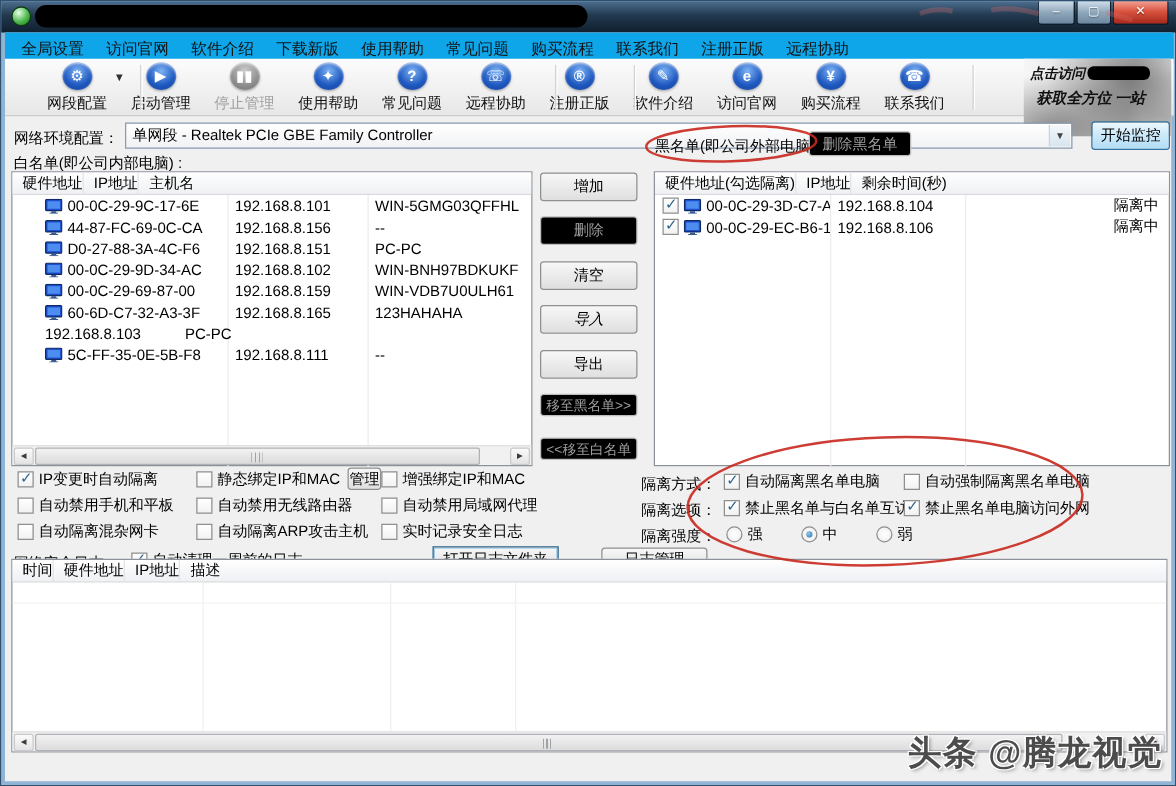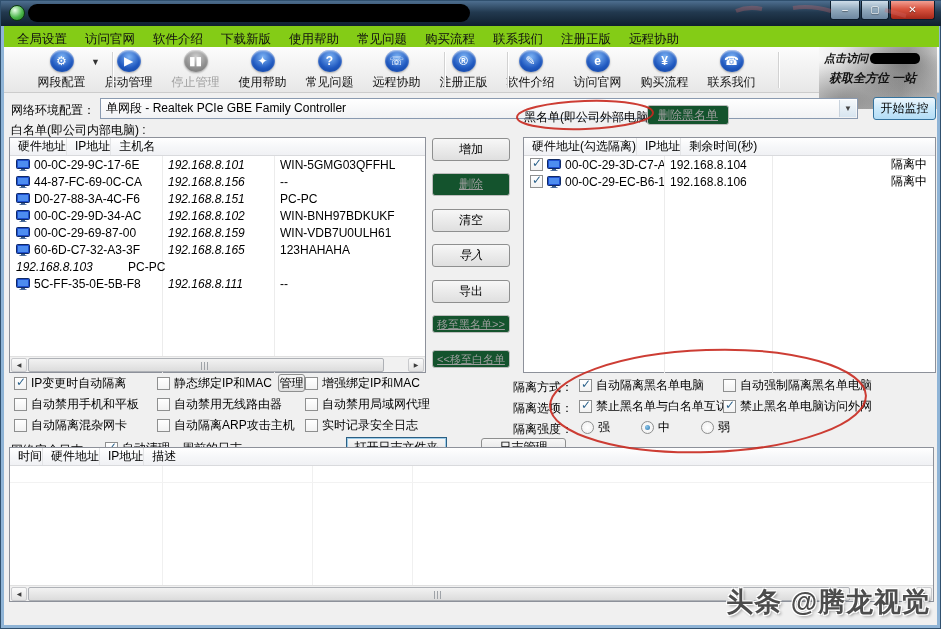--- a/index.html
+++ b/index.html
@@ -13,21 +13,21 @@
   #app-icon{position:absolute;left:8px;top:4px;width:16px;height:16px;border-radius:50%;
     background:radial-gradient(circle at 35% 30%,#e8ffe8,#4db84d 55%,#1d7a1d);border:1px solid #0c3a0c;}
   #title-redact{position:absolute;left:27px;top:3px;width:442px;height:18px;background:#000;border-radius:9px;}
   #winctl{position:absolute;right:7px;top:0;height:19px;display:flex;}
   .wbtn{height:19px;border:1px solid #0d1c2b;border-top:none;color:#fff;font-size:10px;line-height:17px;
     text-align:center;background:linear-gradient(#cfdde9,#8fa7bb 50%,#6d87a0);border-radius:0 0 3px 3px;
     text-shadow:0 1px 1px rgba(0,0,0,.5);}
   .wbtn.min{width:30px;} .wbtn.max{width:28px;margin-left:1px;}
   .wbtn.close{width:45px;margin-left:1px;background:linear-gradient(#f2a093,#d9533f 45%,#a5281a);}
   
-  #menubar{position:absolute;left:3px;top:25px;width:935px;height:26px;background:#84cc16;
+  #menubar{position:absolute;left:3px;top:25px;width:935px;height:26px;background:#0ea5e9;
     border-bottom:1px solid #d4d4d4;display:flex;align-items:center;padding-left:4px;}
   .menu-item{padding:0 9px;font-size:12.5px;color:#111;line-height:20px;}
   
   #toolbar{position:absolute;left:3px;top:46px;width:935px;height:46px;
     background:linear-gradient(#fcfcfc,#e7e7e7);border-bottom:1px solid #cccccc;}
   #tb-btns{position:absolute;left:24px;top:2px;display:flex;}
   .tbtn{position:relative;width:67px;height:42px;display:flex;flex-direction:column;align-items:center;}
   .tbtn .circ{width:24px;height:24px;border-radius:50%;margin-top:1px;color:#fff;font-size:12px;font-weight:bold;
     display:flex;align-items:center;justify-content:center;
     background:radial-gradient(circle at 50% 32%,#7db4f5,#2059c0 58%,#0a3a95);
@@ -47,38 +47,38 @@
   #banner .redact2{display:inline-block;width:50px;height:11px;background:#000;border-radius:5px;vertical-align:-2px;margin-left:2px;}
   #banner .b2{position:absolute;left:10px;top:23px;font:bold italic 12px "Liberation Serif","DejaVu Serif",serif;color:#101010;white-space:nowrap;}
   
   .flabel{position:absolute;font-size:12px;color:#000;white-space:nowrap;}
   #combo{position:absolute;left:99px;top:97px;width:758px;height:21px;border:1px solid #8a9ab0;
     background:linear-gradient(#ffffff,#f1f2f4);font-size:12px;line-height:19px;padding-left:5px;color:#000;}
   #combo .arrow{position:absolute;right:1px;top:1px;width:17px;height:17px;border-left:1px solid #c9d3dd;
     background:linear-gradient(#f4f8fb,#d7e5f0);text-align:center;font-size:8px;line-height:17px;color:#444;}
   .btn{position:absolute;border:1px solid #8e8f8f;border-radius:3px;font-size:12px;color:#000;text-align:center;
     background:linear-gradient(#f7f7f7,#ececec 45%,#dfdfdf);padding:0;}
-  .btn.disabled{color:#9e9e9e;border-color:#bdbdbd;background:#14532d;text-decoration:underline;}
+  .btn.disabled{color:#9e9e9e;border-color:#bdbdbd;background:#000000;}
   #start-btn{left:872px;top:96px;width:63px;height:23px;border-color:#35739e;
     background:linear-gradient(#eef7fd,#cdeafb 45%,#b3ddf6);}
   
   .tbl{position:absolute;background:#fff;border:1px solid #8d919a;}
   .tbl-head{display:flex;height:18px;background:linear-gradient(#ffffff,#f6f7f9 50%,#f0f1f4);
     border-bottom:1px solid #d9dadd;}
   .th{display:flex;align-items:center;padding-left:8px;font-size:12px;color:#000;height:100%;
     border-right:1px solid #e3e4e6;overflow:hidden;white-space:nowrap;}
   .th:last-child{border-right:none;}
   .tbl-body{position:relative;background-repeat:no-repeat;}
   .trow{display:flex;height:17px;align-items:center;font-size:12px;color:#000;white-space:nowrap;}
   .tcell{display:flex;align-items:center;overflow:hidden;padding-left:6px;height:17px;}
   
   #wl-table{left:8px;top:136px;width:417px;height:236px;}
-  #wl-table .c1{width:152px;} #wl-table .c2{width:112px;font-style:italic;} #wl-table .c3{flex:1;}
+  #wl-table .c1{width:152px;} #wl-table .c2{width:112px;} #wl-table .c3{flex:1;}
   #wl-body{height:220px;background-image:linear-gradient(#ececec,#ececec),linear-gradient(#ececec,#ececec);
-    background-size:1px 100%,1px 100%;background-position:152px 0,264px 0;}
+    background-size:1px 100%,1px 100%;background-position:152px 0,264px 0;margin-left:20px;}
   
   #bl-table{left:522px;top:136px;width:413px;height:236px;}
   #bl-table .c1{width:140px;} #bl-table .c2{width:108px;} #bl-table .c3{flex:1;justify-content:flex-end;padding-right:8px;}
   #bl-body{height:217px;background-image:linear-gradient(#ececec,#ececec),linear-gradient(#ececec,#ececec);
     background-size:1px 100%,1px 100%;background-position:140px 0,248px 0;}
   
   #log-table{left:8px;top:446px;width:925px;height:155px;}
   #log-body{height:120px;background-image:linear-gradient(#f0f0f0,#f0f0f0),linear-gradient(#f0f0f0,#f0f0f0),linear-gradient(#f0f0f0,#f0f0f0);
     background-size:1px 100%,1px 100%,1px 100%;background-position:152px 0,302px 0,402px 0;}
   #log-body .emptyrow{height:17px;border-bottom:1px solid #f2f2f2;}

